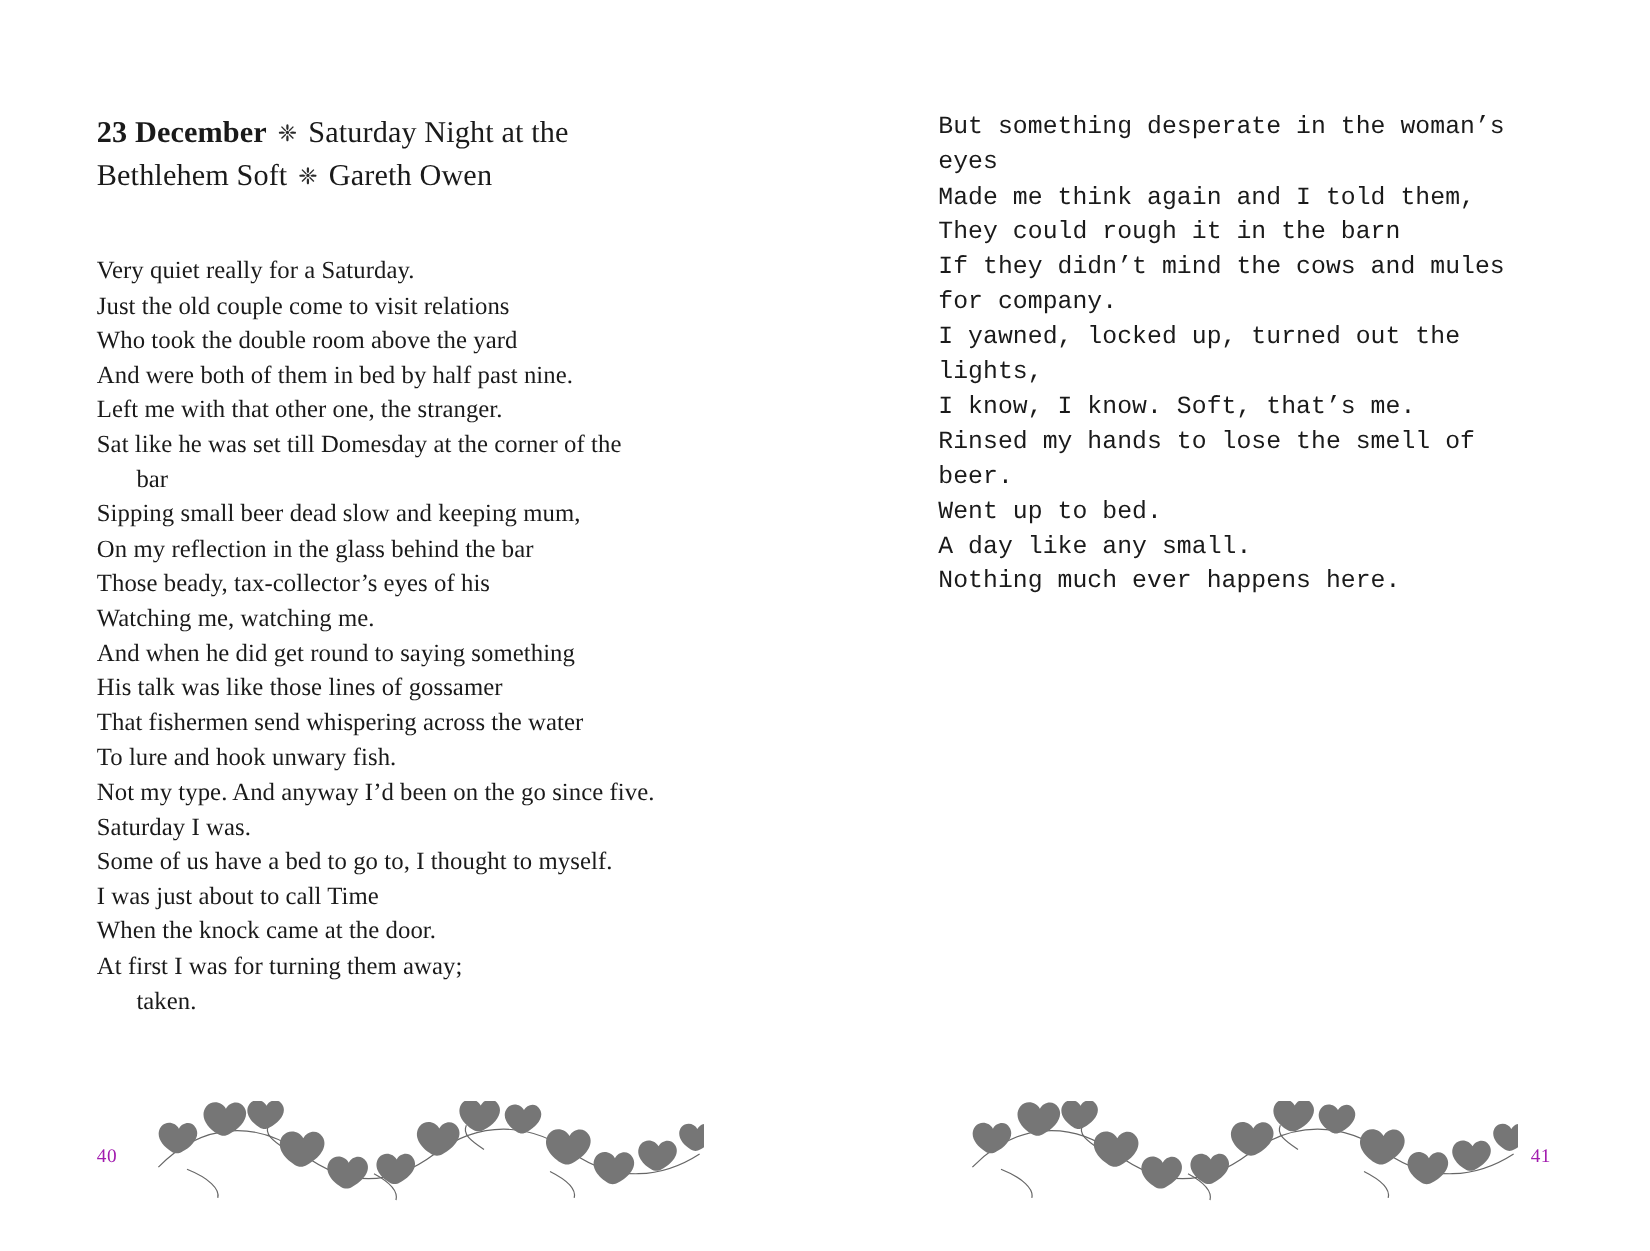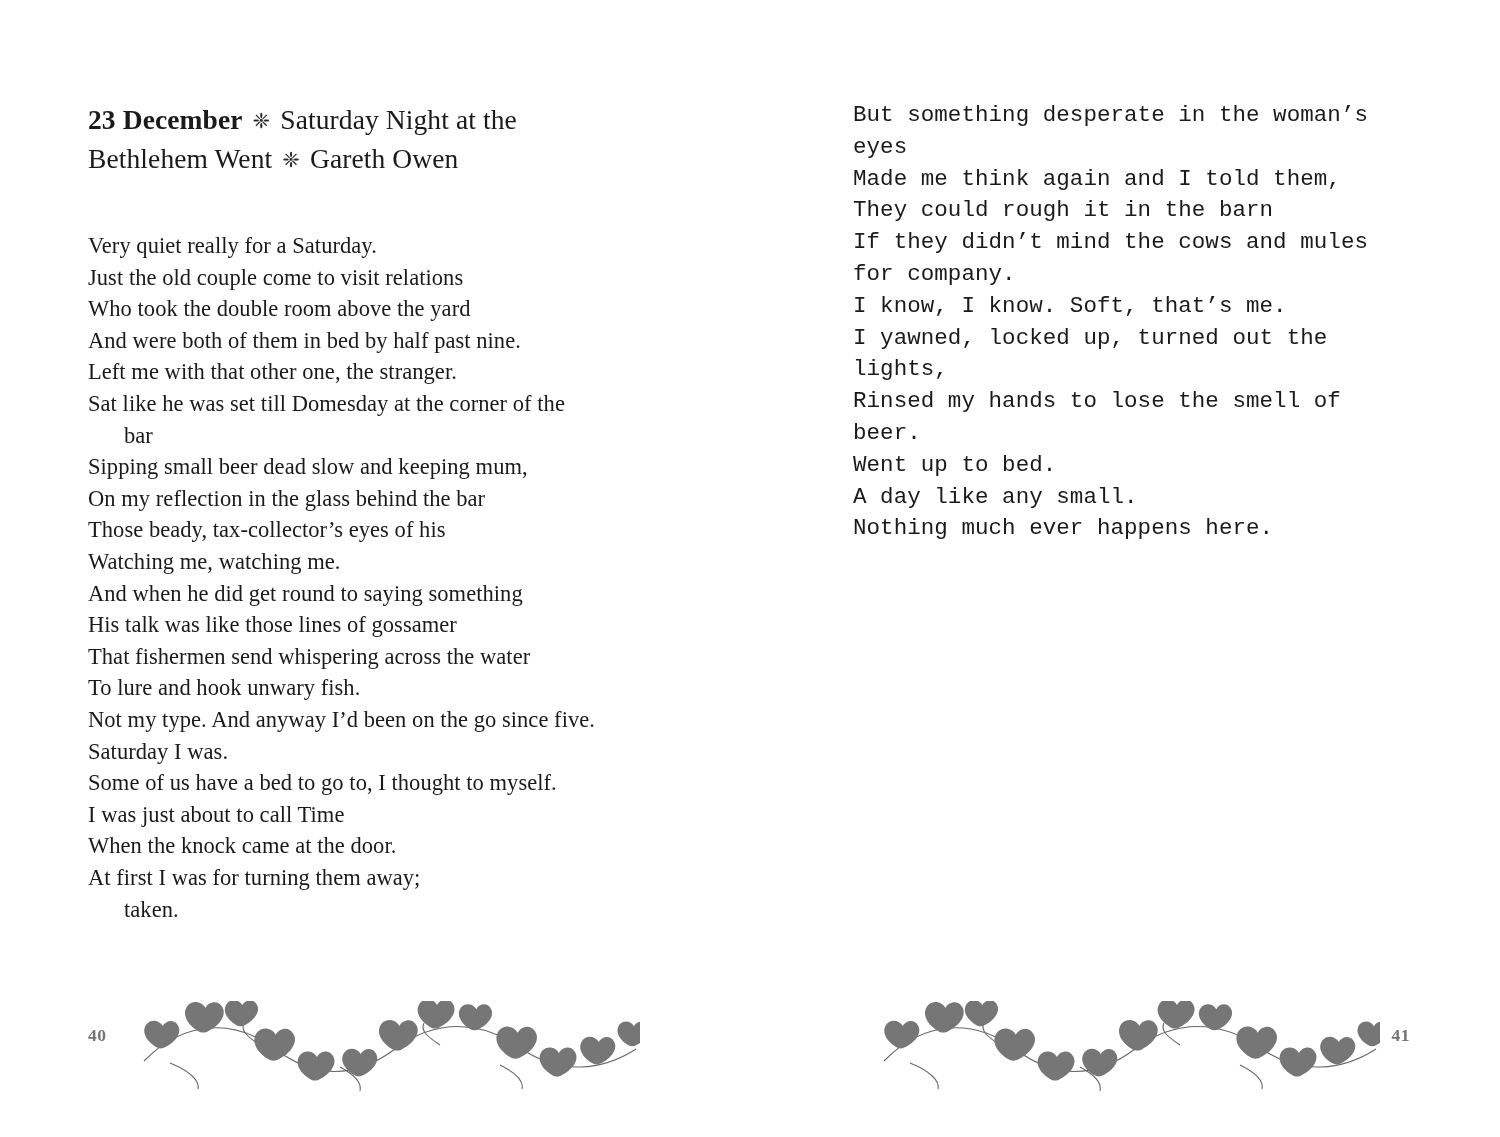--- a/index.html
+++ b/index.html
@@ -68,25 +68,24 @@
   }
 
   .right-col .line {
     font-size: 22.5px;
     line-height: 31.8px;
     font-family: Liberation Mono, monospace;
   }
 
   .folio {
     position: absolute;
-    bottom: 91px;
+    bottom: 76px;
     font-size: 17.5px;
-    color: #737373;
+    color: #a21caf;
     letter-spacing: 0.5px;
-    font-weight: bold;
   }
   .folio-left { left: 88px; }
   .folio-right { right: 90px; }
 
   .ornament {
     position: absolute;
     bottom: 44px;
     height: 92px;
     opacity: 0.92;
   }
@@ -105,21 +104,21 @@
 <body>
 
 <div class="spread">
 
   <div class="page page-left">
 
     <h1 class="poem-title">
       <span class="day">23 December</span>
       <span class="title-orn">❈</span>
       <span>Saturday Night at the</span><br>
-      <span>Bethlehem Went</span>
+      <span>Bethlehem Soft</span>
       <span class="title-orn">❈</span>
       <span>Gareth Owen</span>
     </h1>
 
     <div class="stanza left-col">
       <div class="line">Very quiet really for a Saturday.</div>
       <div class="line">Just the old couple come to visit relations</div>
       <div class="line">Who took the double room above the yard</div>
       <div class="line">And were both of them in bed by half past nine.</div>
       <div class="line">Left me with that other one, the stranger.</div>
@@ -199,22 +198,22 @@
     </div>
   </div>
 
   <div class="page page-right">
 
     <div class="stanza right-col">
       <div class="line">But something desperate in the woman’s eyes</div>
       <div class="line">Made me think again and I told them,</div>
       <div class="line">They could rough it in the barn</div>
       <div class="line">If they didn’t mind the cows and mules for company.</div>
+      <div class="line">I yawned, locked up, turned out the lights,</div>
       <div class="line">I know, I know. Soft, that’s me.</div>
-      <div class="line">I yawned, locked up, turned out the lights,</div>
       <div class="line">Rinsed my hands to lose the smell of beer.</div>
       <div class="line">Went up to bed.</div>
       <div class="line">A day like any small.</div>
       <div class="line">Nothing much ever happens here.</div>
     </div>
 
     <div class="folio folio-right">41</div>
 
     <div class="ornament ornament-right">
       <svg class="vine" viewBox="0 0 500 92" preserveAspectRatio="none" aria-hidden="true">

